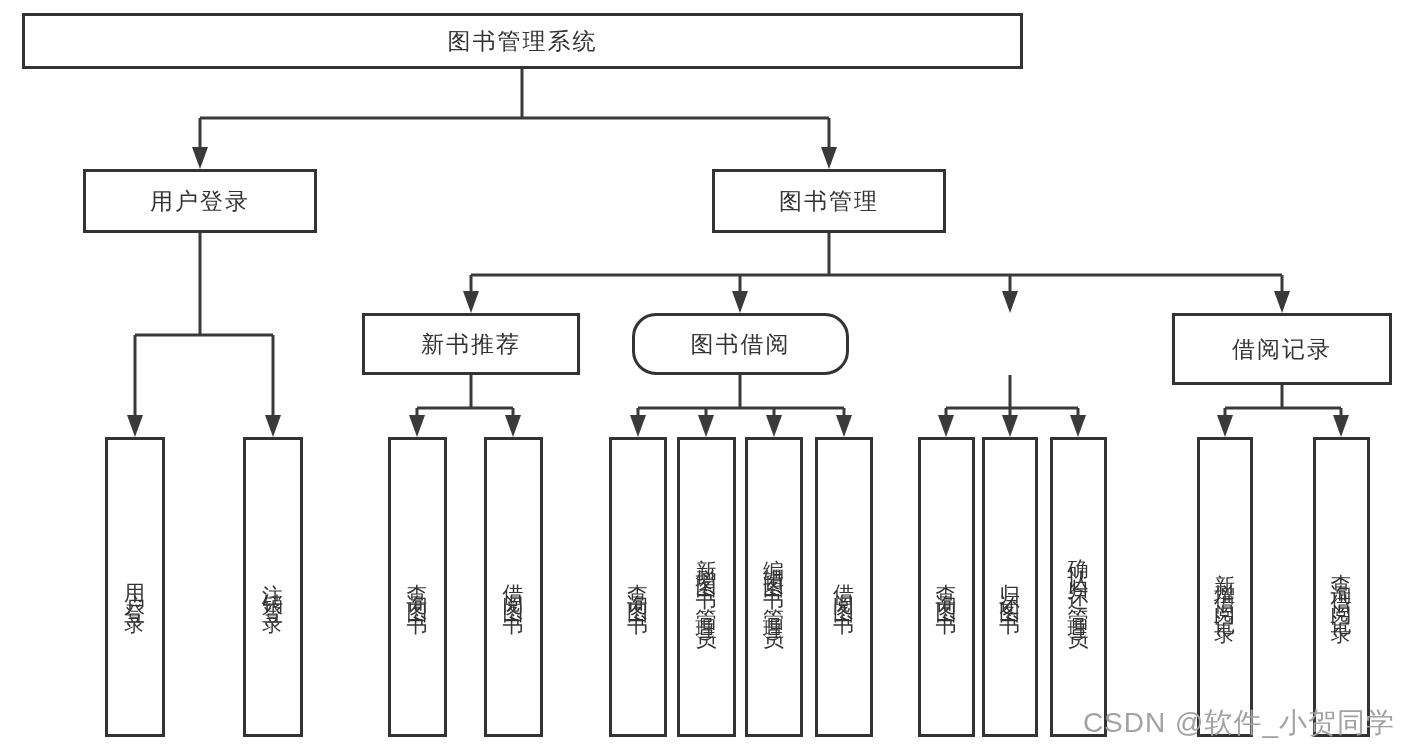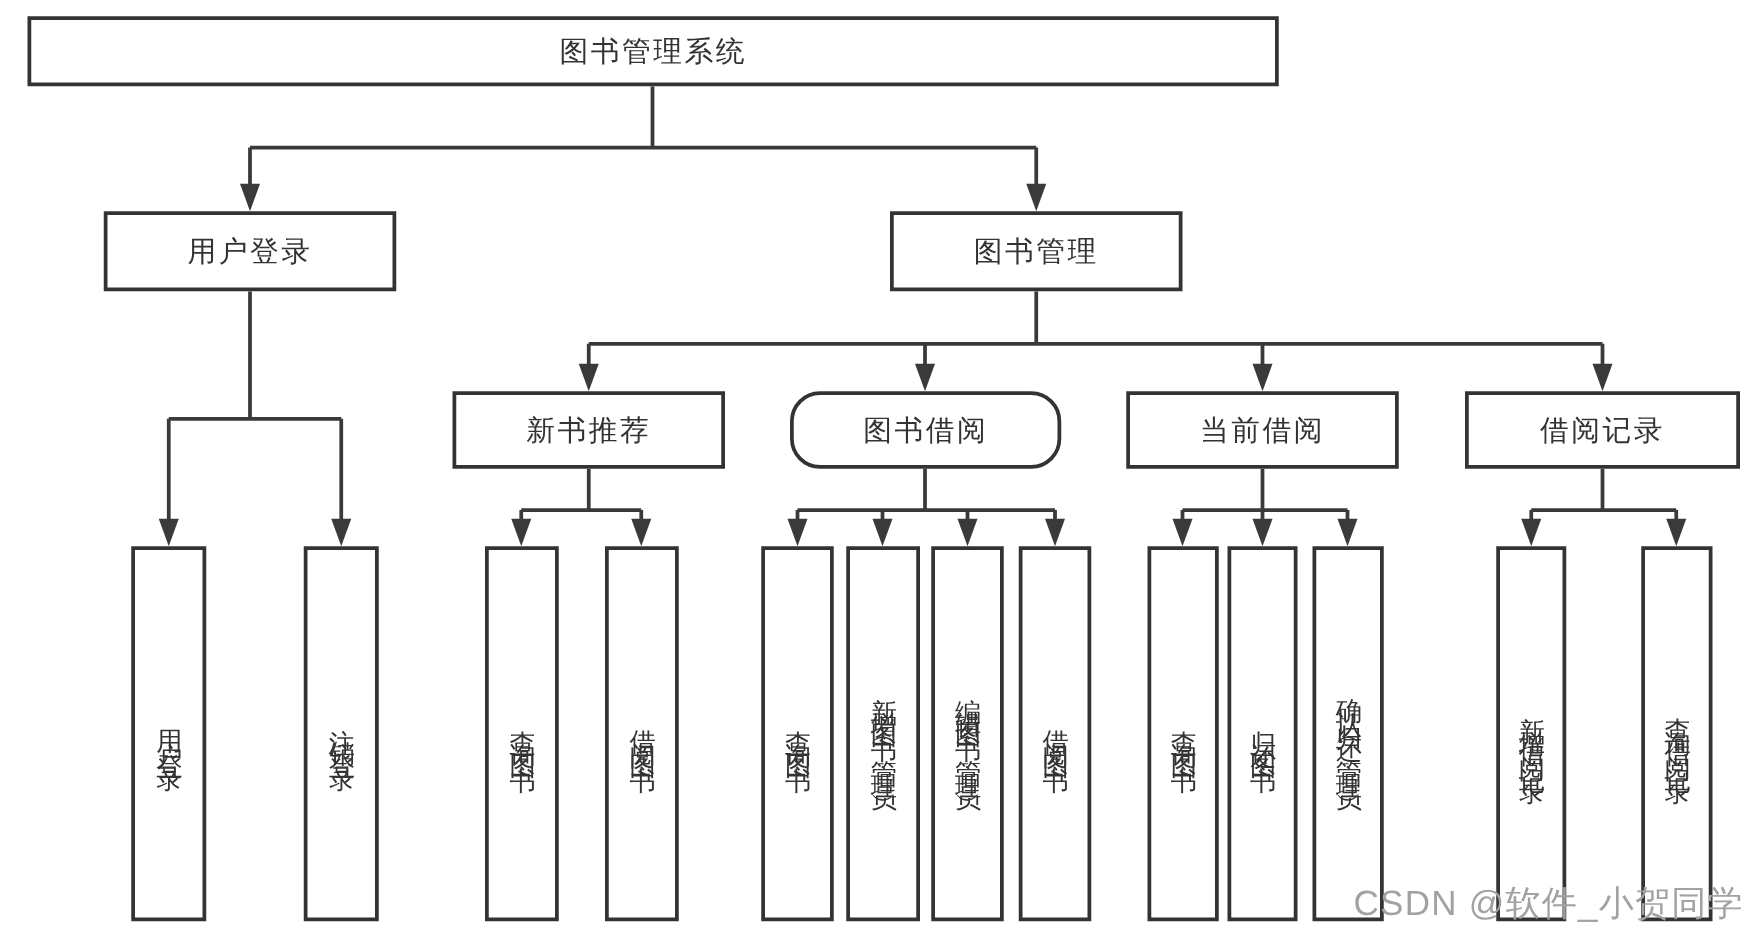--- a/index.html
+++ b/index.html
@@ -21,21 +21,21 @@
   }
   
   .b-root{left:22px;top:13px;width:1001px;height:56px;}
   
   .b-l2-0{left:83px;top:169px;width:234px;height:64px;}
   .b-l2-1{left:712px;top:169px;width:234px;height:64px;}
   
   .b-l3-0{left:362px;top:313px;width:218px;height:62px;}
   .b-l3-1{left:632px;top:313px;width:217px;height:62px;border-radius:24px;}
   .b-l3-2{left:901px;top:313px;width:218px;height:62px;}
-  .b-l3-3{left:1172px;top:313px;width:220px;height:62px;}
+  .b-l3-3{left:1172px;top:313px;width:220px;height:72px;}
   
   .b-lf-0{left:105px;width:60px;}
   .b-lf-1{left:243px;width:60px;}
   .b-lf-2{left:388px;width:59px;}
   .b-lf-3{left:484px;width:59px;}
   .b-lf-4{left:609px;width:58px;}
   .b-lf-5{left:677px;width:59px;}
   .b-lf-6{left:745px;width:58px;}
   .b-lf-7{left:815px;width:58px;}
   .b-lf-8{left:918px;width:57px;}
@@ -93,21 +93,20 @@
     </g>
   </svg>
 
   <div class="node h-node b-root">图书管理系统</div>
 
   <div class="node h-node b-l2-0">用户登录</div>
   <div class="node h-node b-l2-1">图书管理</div>
 
   <div class="node h-node b-l3-0">新书推荐</div>
   <div class="node h-node b-l3-1">图书借阅</div>
-  <div class="node h-node b-l3-2">当前借阅</div>
   <div class="node h-node b-l3-3">借阅记录</div>
 
   <div class="node leaf b-lf-0">用户登录</div>
   <div class="node leaf b-lf-1">注销登录</div>
   <div class="node leaf b-lf-2">查询图书</div>
   <div class="node leaf b-lf-3">借阅图书</div>
   <div class="node leaf b-lf-4">查询图书</div>
   <div class="node leaf b-lf-5">新增图书（管理员）</div>
   <div class="node leaf b-lf-6">编辑图书（管理员）</div>
   <div class="node leaf b-lf-7">借阅图书</div>

